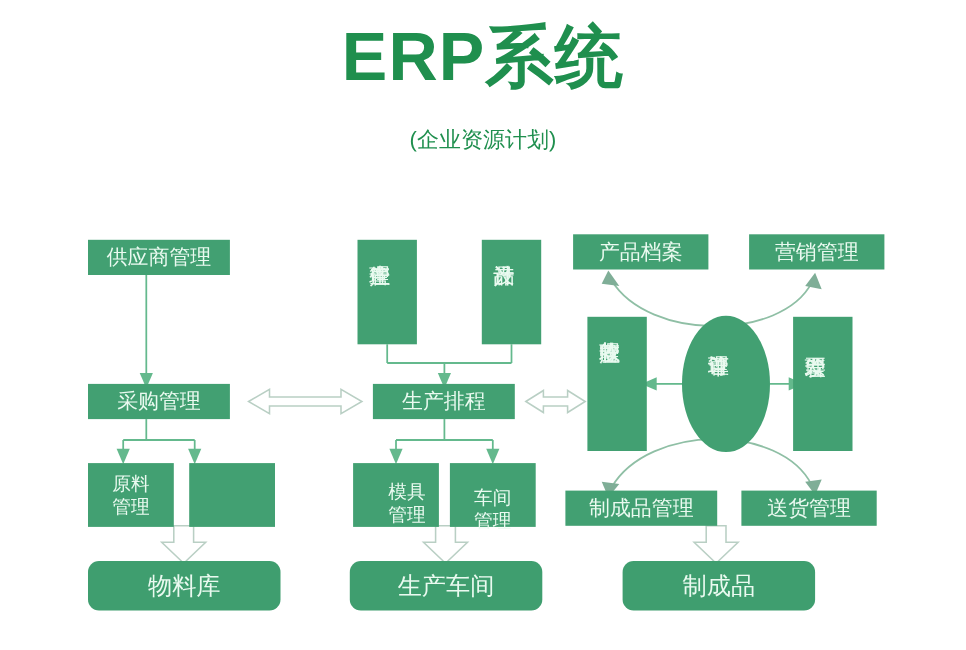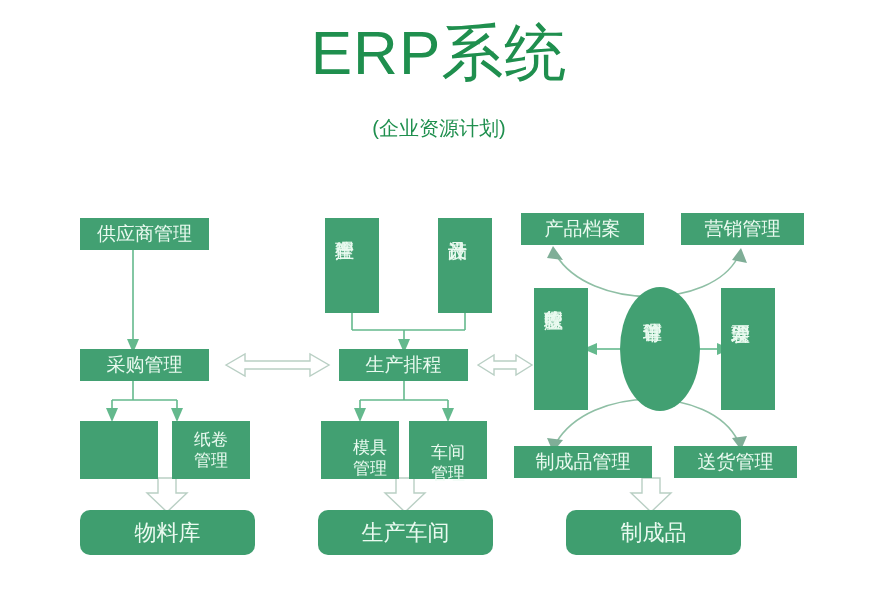--- a/index.html
+++ b/index.html
@@ -20,21 +20,21 @@
     width: 878px;
     height: 591px;
   }
   .title-main {
     position: absolute;
     left: 0;
     top: 22px;
     width: 878px;
     text-align: center;
     font-size: 62px;
-    font-weight: normal;
+    font-weight: bold;
     color: #1f8f4e;
     letter-spacing: 1px;
     line-height: 1;
   }
   .title-sub {
     position: absolute;
     left: 0;
     top: 118px;
     width: 878px;
     text-align: center;
@@ -222,22 +222,22 @@
     <text class="node-label" x="583" y="463" font-size="19">制成品管理</text>
 
     <rect class="node-box" x="674" y="446" width="123" height="32"></rect>
     <text class="node-label" x="735.5" y="463" font-size="19">送货管理</text>
 
     <rect class="node-box-round" x="566" y="510" width="175" height="45"></rect>
     <text class="node-label" x="653.5" y="534" font-size="22">制成品</text>
 
   </svg>
 
-  <div style="position:absolute;left:172px;top:421px;width:78px;height:58px;display:flex;align-items:center;justify-content:center;color:#eafaf0;font-size:17px;line-height:1.25;text-align:center;pointer-events:none;">
-    <span style="display:block;width:2.1em;word-break:break-all;">纸卷管理</span>
+  <div style="position:absolute;left:80px;top:421px;width:78px;height:58px;display:flex;align-items:center;justify-content:center;color:#eafaf0;font-size:17px;line-height:1.25;text-align:center;pointer-events:none;">
+    <span style="display:block;width:2.1em;word-break:break-all;">原料管理</span>
   </div>
   <div style="position:absolute;left:321px;top:421px;width:78px;height:58px;display:flex;align-items:flex-end;justify-content:center;color:#eafaf0;font-size:17px;line-height:1.25;text-align:center;pointer-events:none;padding-left:10px;">
     <span style="display:block;width:2.1em;word-break:break-all;">模具管理</span>
   </div>
   <div style="position:absolute;left:409px;top:421px;width:78px;height:58px;display:flex;align-items:center;justify-content:center;color:#eafaf0;font-size:17px;line-height:1.25;text-align:center;pointer-events:none;">
     <span style="display:block;width:2.1em;word-break:break-all;margin-top:26px;">车间管理</span>
   </div>
 
 </div>
 

